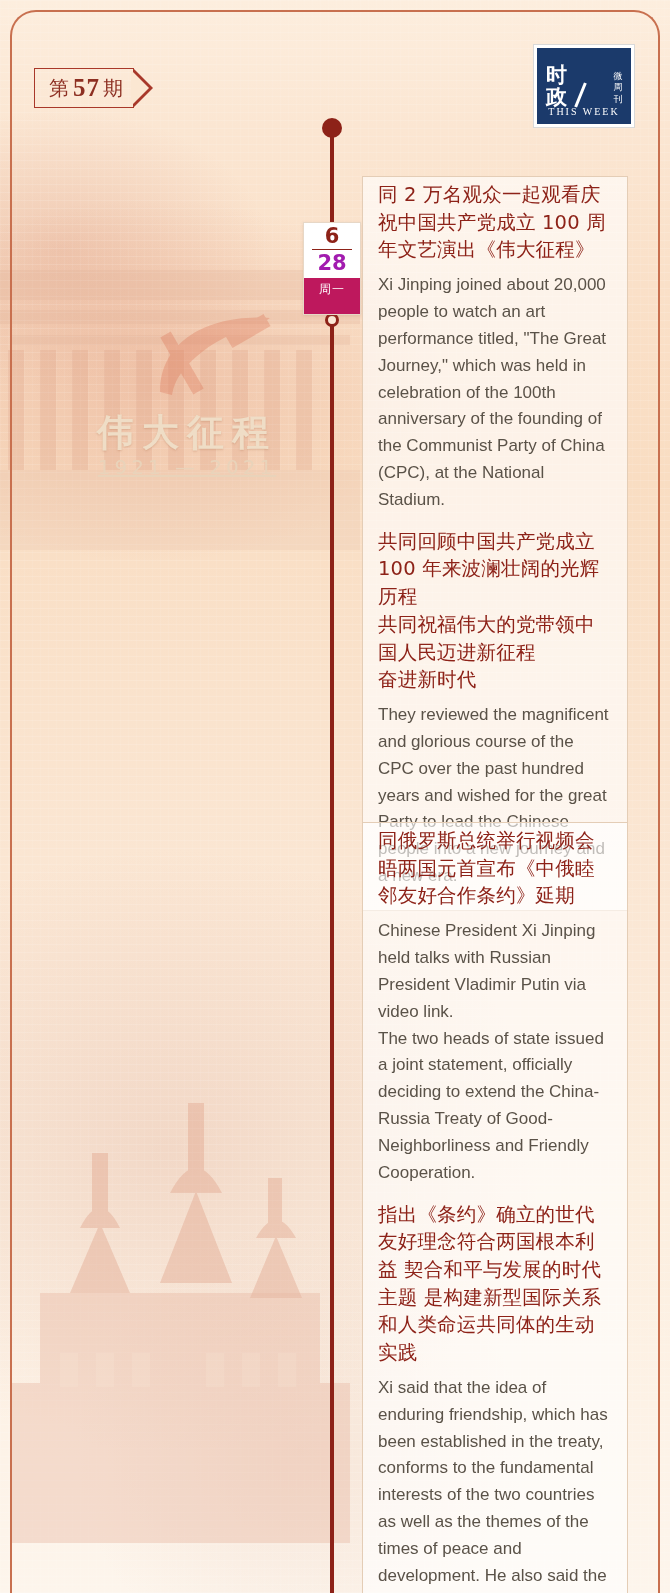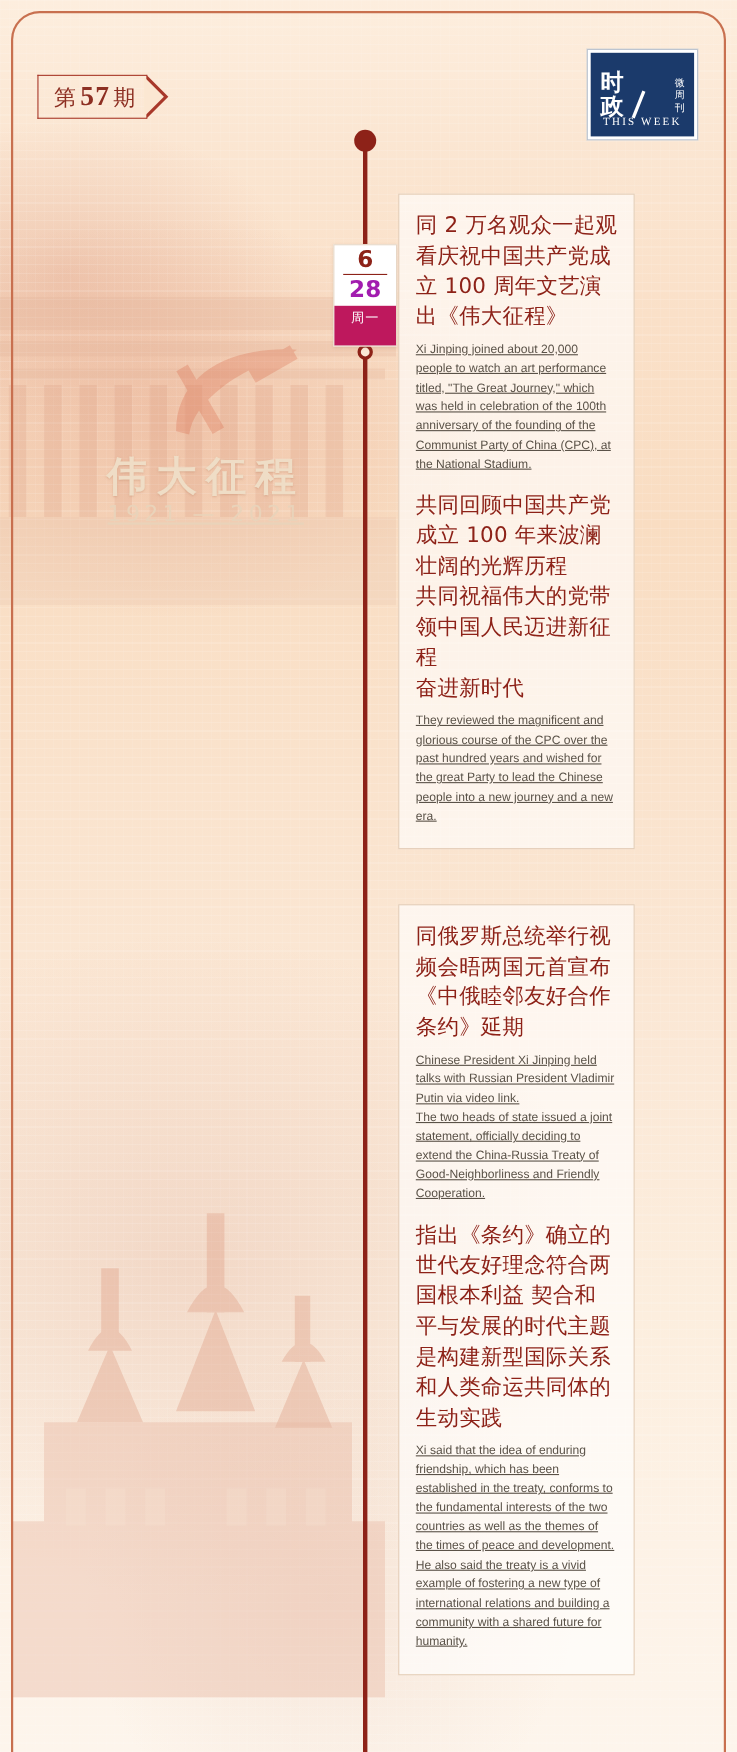--- a/index.html
+++ b/index.html
@@ -226,44 +226,43 @@
     color: #fff;
     font-size: 12px;
     padding: 3px 0 16px;
     letter-spacing: 1px;
   }
 
   
   .card {
     position: absolute;
     left: 362px;
-    width: 215px;
+    width: 266px;
     background: rgba(255,255,255,0.62);
     border: 1px solid #e4cdb6;
-    padding: 14px 15px 16px;
+    padding: 4px 15px 16px;
   }
   #card1 { top: 176px; }
   #card2 { top: 822px; }
 
   .zh {
     color: #8d2218;
     font-size: 19.5px;
     line-height: 1.42;
     font-weight: 500;
     letter-spacing: 0.2px;
     font-family: "DejaVu Sans", sans-serif;
     margin: 0 0 8px;
   }
   .en {
     color: #5a5248;
-    font-size: 11px;
+    font-size: 17px;
     line-height: 1.58;
     margin: 0 0 4px;
     font-family: "Liberation Sans", sans-serif;
-    text-decoration: underline;
   }
   .en + .zh { margin-top: 14px; }
 </style>
 </head>
 <body>
 
 <div id="page">
 
   <div class="bg-wash"></div>
   <div class="bg-grid"></div>

